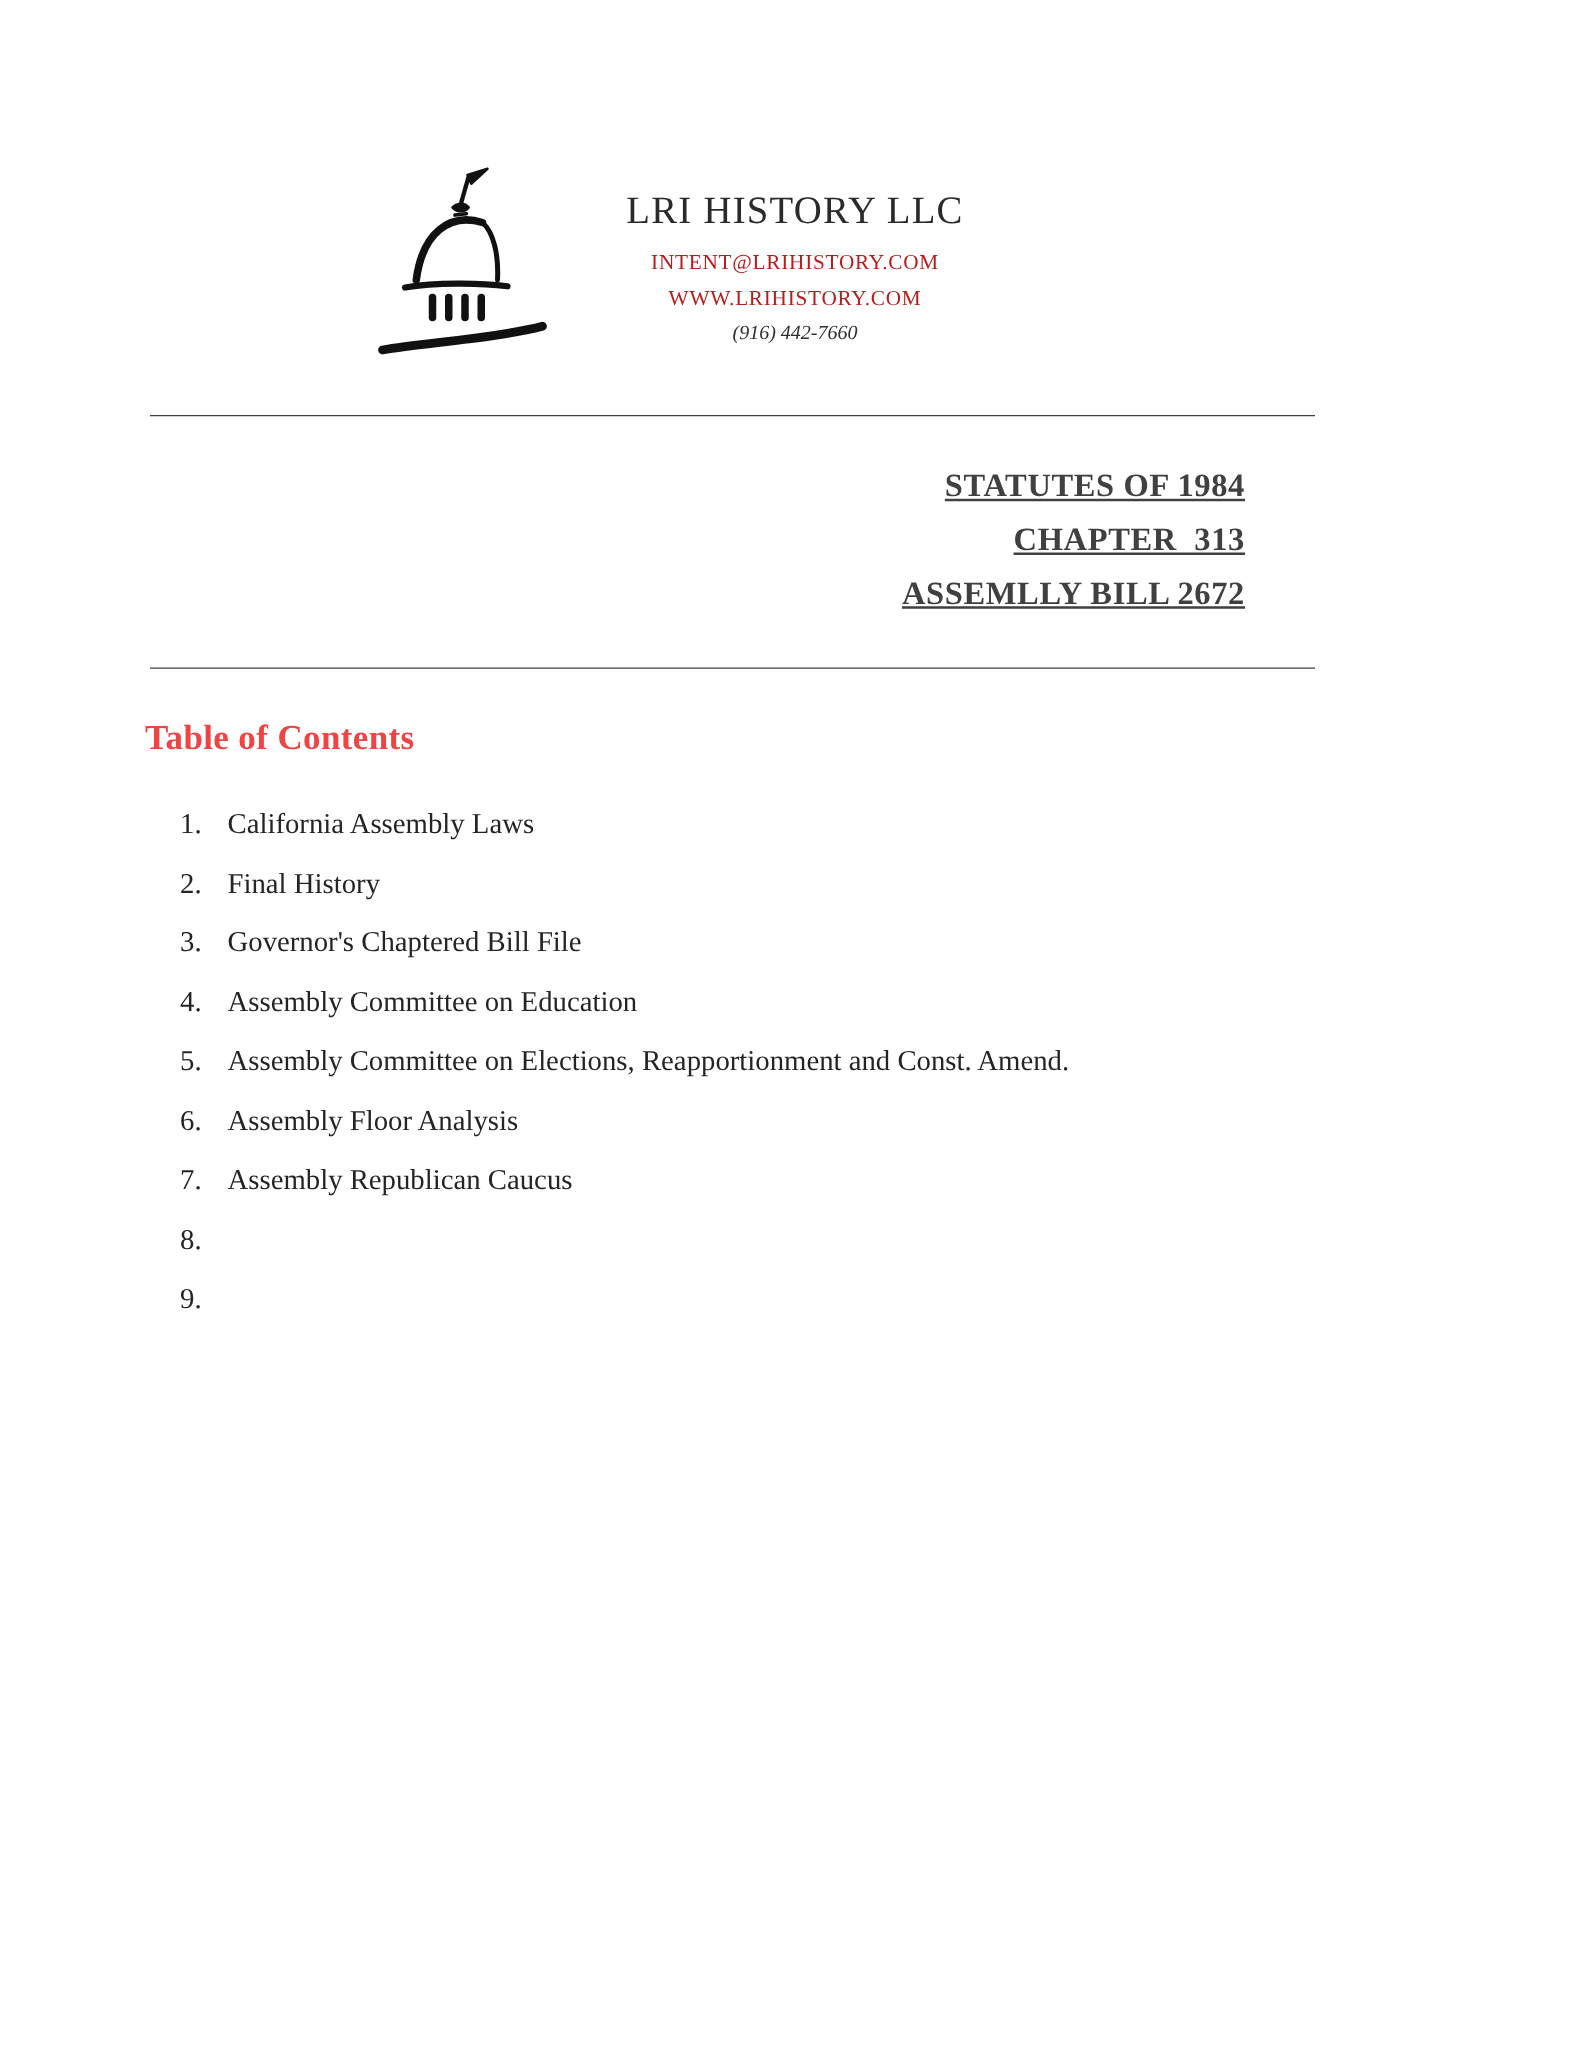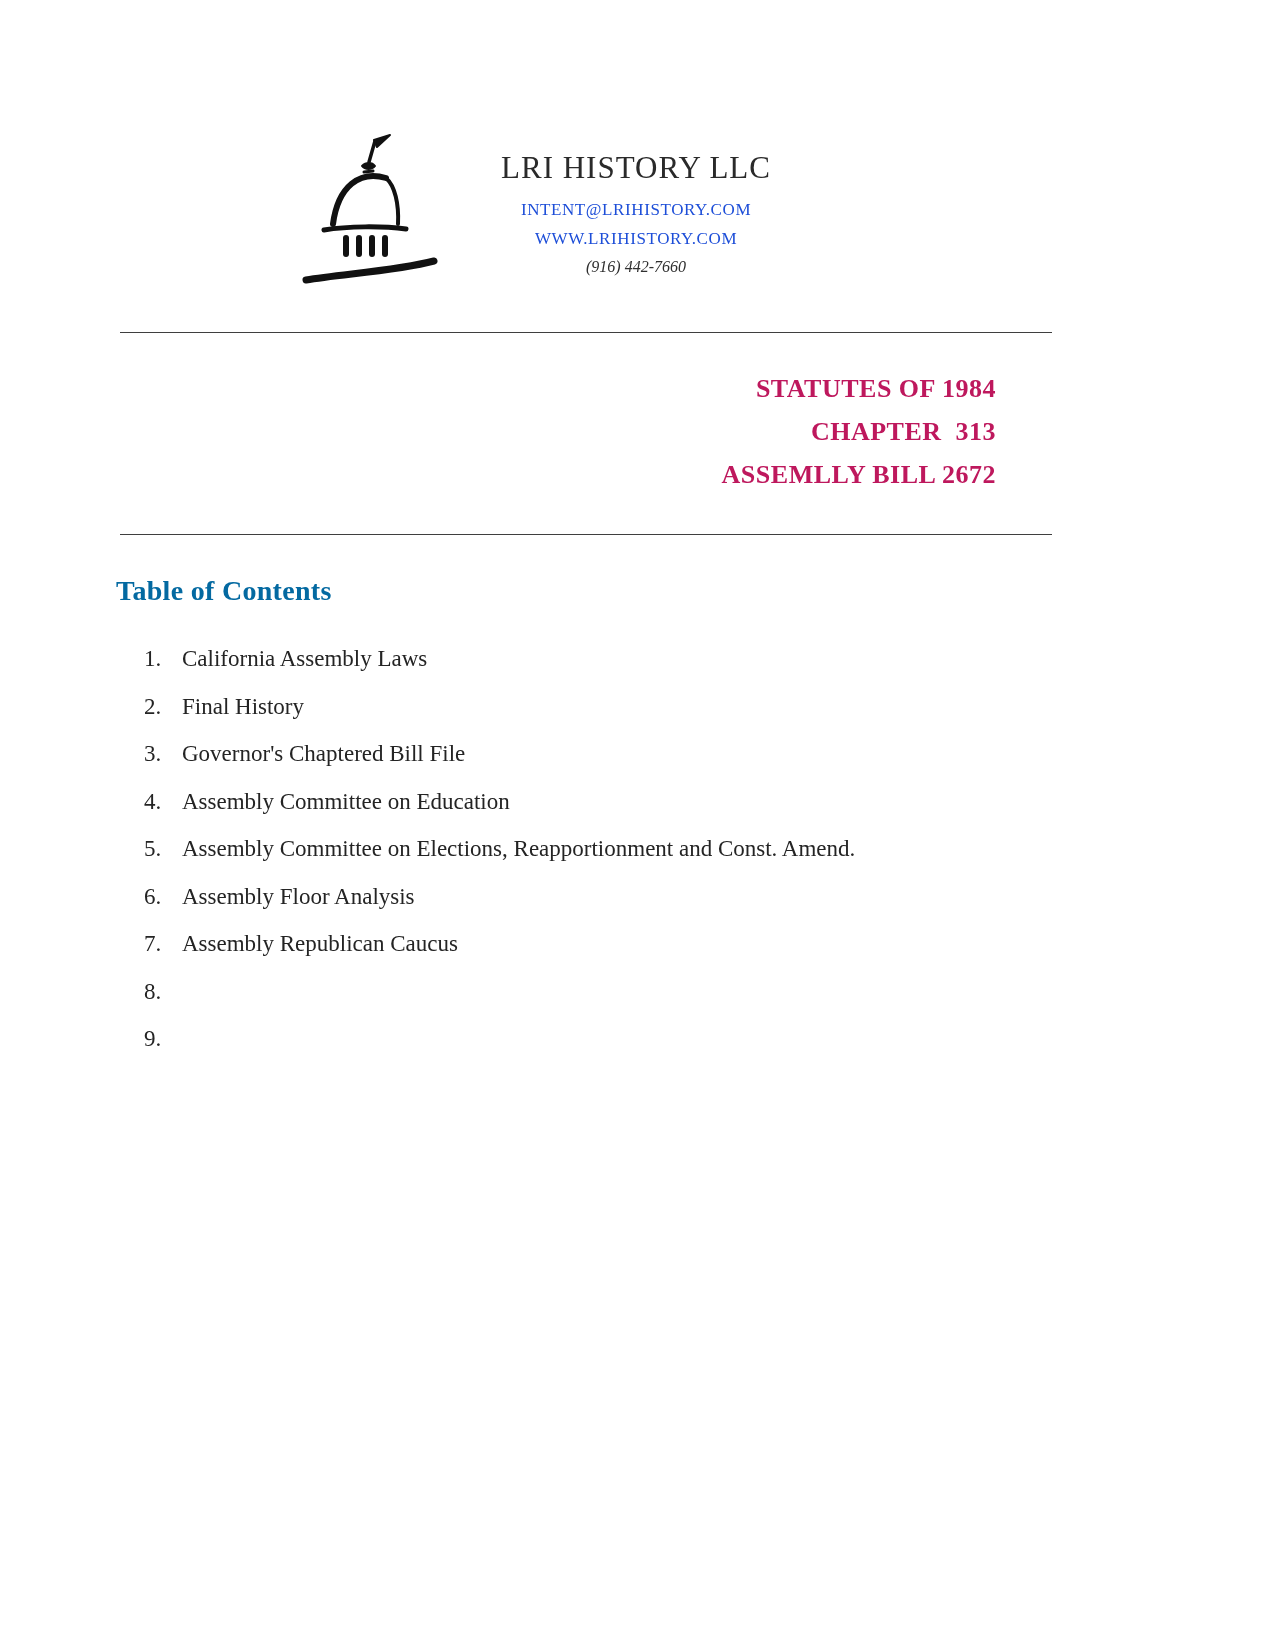--- a/index.html
+++ b/index.html
@@ -40,21 +40,21 @@
   .company-name {
     font-size: 31px;
     letter-spacing: 1px;
     color: #2a2a2a;
     white-space: nowrap;
     margin-bottom: 14px;
   }
   .contact-line {
     font-size: 17px;
     letter-spacing: 0.6px;
-    color: #1d4ed8;
+    color: #b91c1c;
     margin-bottom: 9px;
     white-space: nowrap;
   }
   .phone-line {
     font-size: 16px;
     color: #2f2f2f;
     white-space: nowrap;
     font-style: italic;
   }
 
@@ -73,35 +73,36 @@
     margin-left: 120px;
     width: 932px;
     padding-right: 56px;
     text-align: right;
     margin-top: 34px;
     margin-bottom: 36px;
   }
   .title-line {
     font-size: 26px;
     font-weight: bold;
-    color: #be185d;
+    color: #404040;
     line-height: 43px;
     letter-spacing: 0.5px;
     white-space: pre-wrap;
+    text-decoration: underline;
   }
 
   
   .toc {
     margin-left: 116px;
     margin-top: 40px;
   }
   .toc-heading {
     font-size: 28px;
     font-weight: bold;
-    color: #0369a1;
+    color: #ef4444;
     letter-spacing: 0.3px;
     margin-bottom: 28px;
   }
   .toc-list { margin-left: 28px; }
   .toc-item {
     display: flex;
     align-items: baseline;
     font-size: 23px;
     color: #242424;
     line-height: 47.5px;

